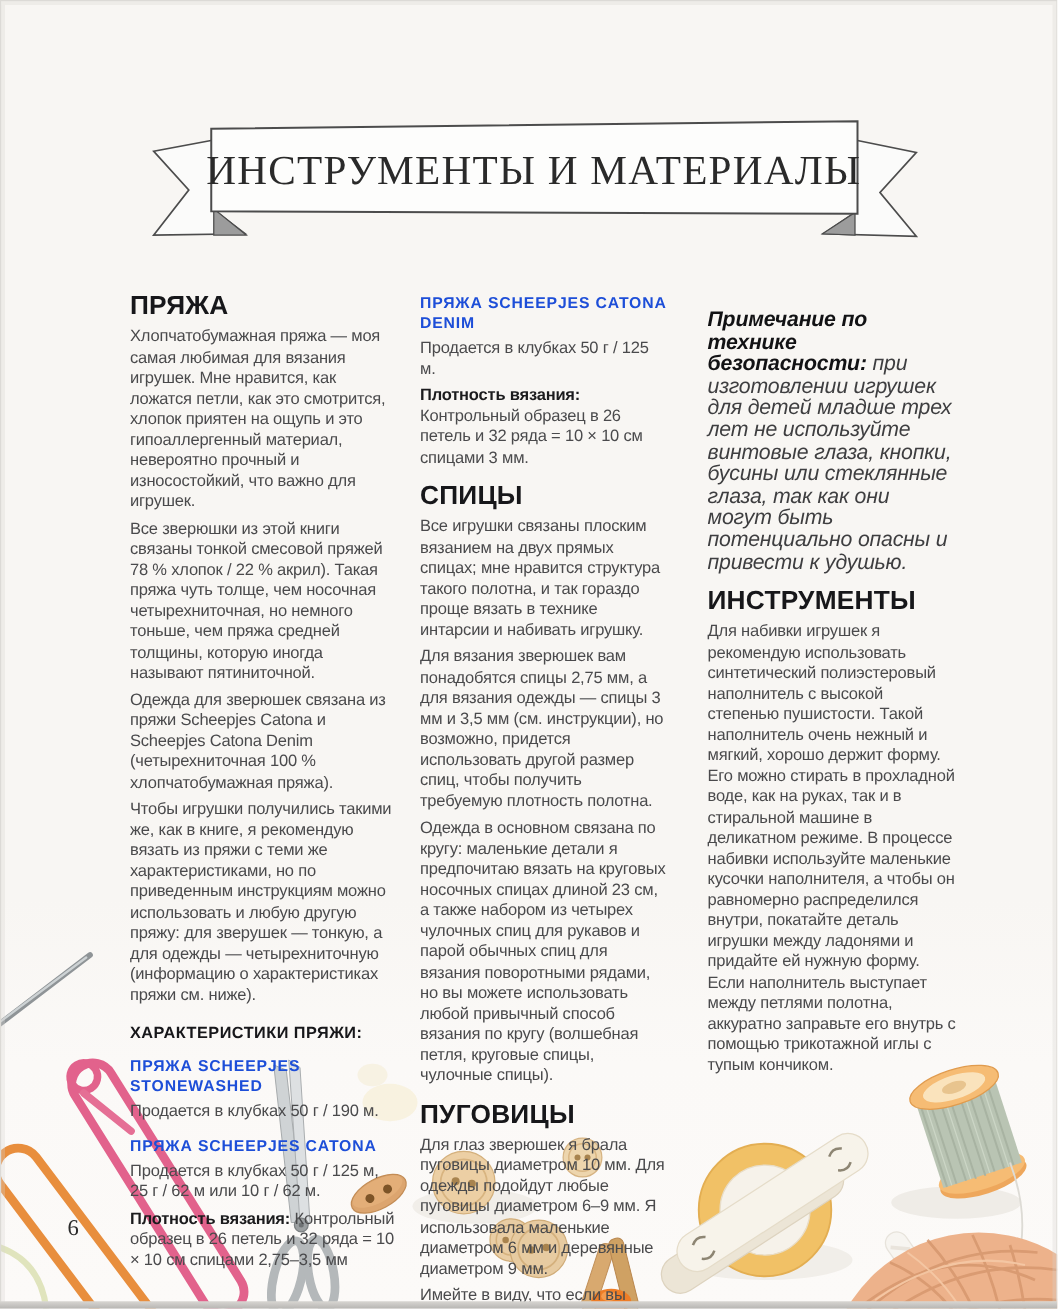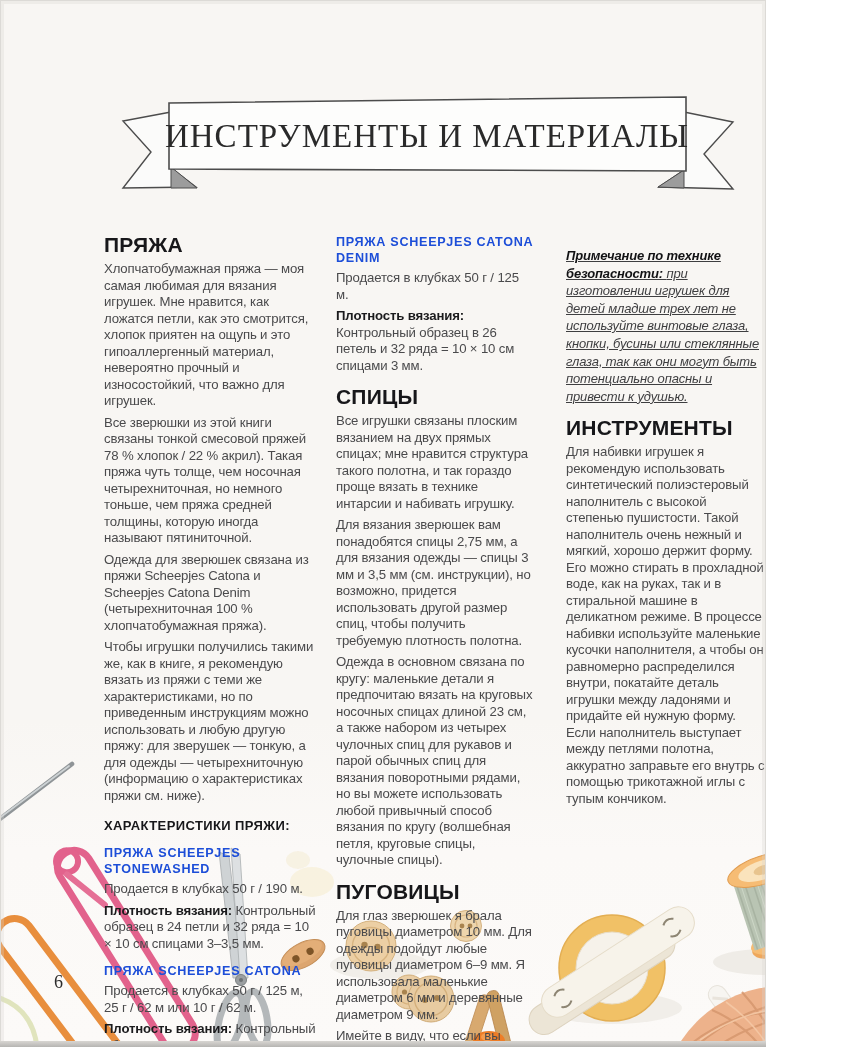--- a/index.html
+++ b/index.html
@@ -1,18 +1,18 @@
 <!DOCTYPE html>
 <html><head>
 <meta charset="utf-8">
 <style>
   html,body{margin:0;padding:0;background:#ffffff;}
   #page{
     position:relative;
-    width:766px;height:1047px;
+    width:846px;height:1047px;
     background:#f8f6f3;
     overflow:hidden;
     font-family:"Liberation Sans","DejaVu Sans",sans-serif;
   }
   
   .photo-bg{
     position:absolute;left:0;top:720px;width:846px;height:327px;
     background:linear-gradient(180deg,#f8f6f3 0%,#fbf9f7 40%,#fcfaf8 100%);
     z-index:0;
   }
@@ -35,21 +35,21 @@
   h3.yarn{
     margin:11px 0 4px 0;font-size:12.6px;line-height:16px;
     color:#1d4ed8;letter-spacing:0.7px;font-weight:bold;
   }
   h3.yarn.first{margin-top:0;}
   .subhead{
     margin:14px 0 9px 0;font-size:13px;line-height:16px;
     color:#17171a;letter-spacing:0.4px;font-weight:bold;
   }
   .lead{font-weight:bold;color:#1b1b1d;}
-  .note p{font-style:italic;font-size:13px;line-height:17.6px;color:#3e3e40;text-decoration:underline;}
+  .note p{font-style:italic;font-size:17px;line-height:17.6px;color:#3e3e40;}
   .note-lead{font-weight:bold;font-style:italic;color:#121214;}
   .page-num{
     position:absolute;left:54px;top:972px;z-index:4;
     font-family:"Liberation Serif","DejaVu Serif",serif;
     font-size:18px;color:#2b2b2b;
   }
   .frame{
     position:absolute;inset:0;z-index:5;pointer-events:none;
     border:1px solid #dcdad6;
     box-shadow:inset 0 0 0 3px rgba(214,212,208,0.30);
@@ -208,21 +208,20 @@
   <div class="col col1">
     <h2 class="sect first">ПРЯЖА</h2>
     <p>Хлопчатобумажная пряжа — моя самая любимая для вязания игрушек. Мне нравится, как ложатся петли, как это смотрится, хлопок приятен на ощупь и это гипоаллергенный материал, невероятно прочный и износостойкий, что важно для игрушек.</p>
     <p>Все зверюшки из этой книги связаны тонкой смесовой пряжей 78 % хлопок / 22 % акрил). Такая пряжа чуть толще, чем носочная четырехниточная, но немного тоньше, чем пряжа средней толщины, которую иногда называют пятиниточной.</p>
     <p>Одежда для зверюшек связана из пряжи Scheepjes Catona и Scheepjes Catona Denim (четырехниточная 100 % хлопчатобумажная пряжа).</p>
     <p>Чтобы игрушки получились такими же, как в книге, я рекомендую вязать из пряжи с теми же характеристиками, но по приведенным инструкциям можно использовать и любую другую пряжу: для зверушек — тонкую, а для одежды — четырехниточную (информацию о характеристиках пряжи см. ниже).</p>
     <div class="subhead">ХАРАКТЕРИСТИКИ ПРЯЖИ:</div>
 
     <h3 class="yarn">ПРЯЖА SCHEEPJES STONEWASHED</h3>
     <p>Продается в клубках 50 г / 190 м.</p>
-    <p><span class="lead">Плотность вязания:</span> <span>Контрольный образец в 24 петли и 32 ряда = 10 × 10 см спицами 3–3,5 мм.</span></p>
 
     <h3 class="yarn">ПРЯЖА SCHEEPJES CATONA</h3>
     <p>Продается в клубках 50 г / 125 м, 25 г / 62 м или 10 г / 62 м.</p>
     <p><span class="lead">Плотность вязания:</span> <span>Контрольный образец в 26 петель и 32 ряда = 10 × 10 см спицами 2,75–3,5 мм</span></p>
   </div>
 
   <div class="col col2">
     <h3 class="yarn first">ПРЯЖА SCHEEPJES CATONA DENIM</h3>
     <p>Продается в клубках 50 г / 125 м.</p>
     <p><span class="lead">Плотность вязания:</span> <span>Контрольный образец в 26 петель и 32 ряда = 10 × 10 см спицами 3 мм.</span></p>

